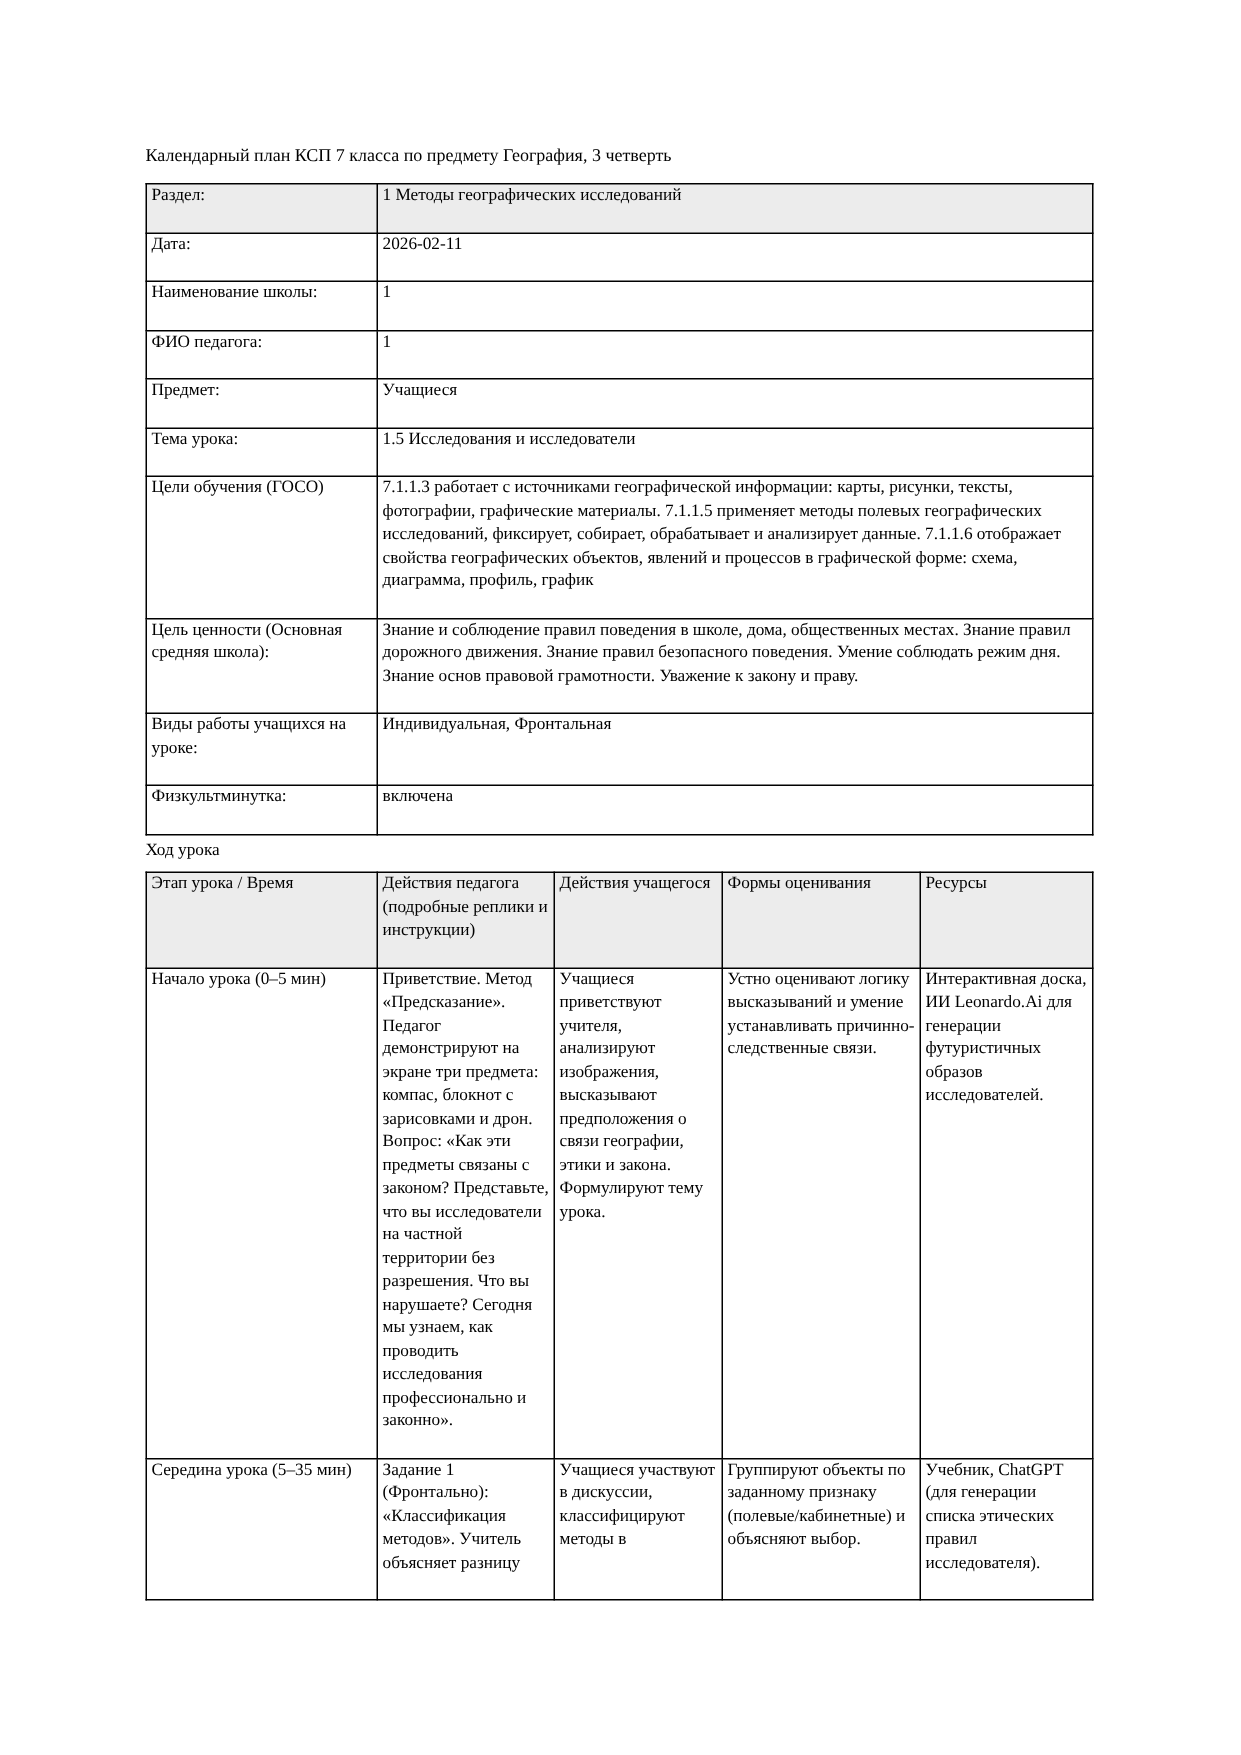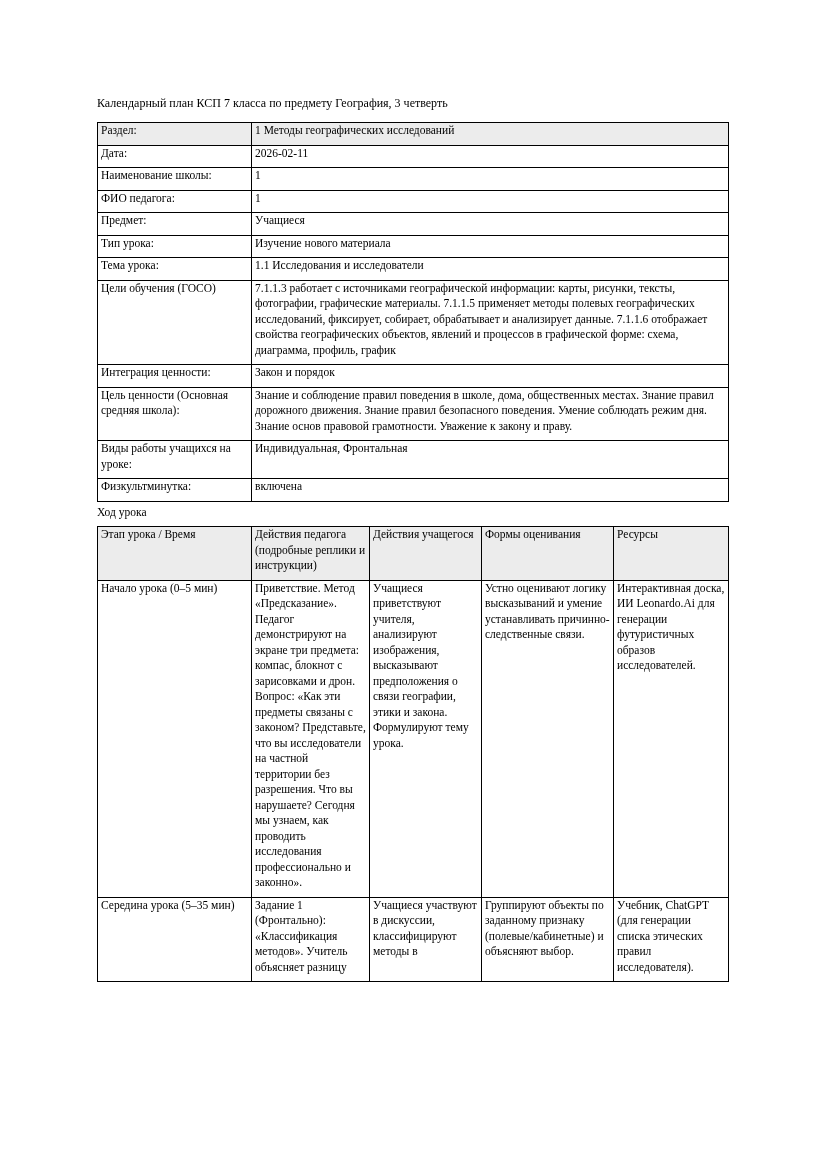--- a/index.html
+++ b/index.html
@@ -25,21 +25,21 @@
   table {
     border-collapse: collapse;
     width: 631px;
     table-layout: fixed;
     font-size: 11.5px;
     line-height: 15.5px;
   }
   td, th {
     border: 1px solid #000000;
     vertical-align: top;
-    padding: 0 2px 6px 3px;
+    padding: 0 2px 16px 3px;
     font-weight: normal;
     text-align: left;
     word-wrap: break-word;
   }
   .hl { background: #ececec; }
   .section-heading {
     font-size: 11.5px;
     line-height: 15.5px;
     margin: 3px 0 6px 0;
   }
@@ -81,34 +81,26 @@
       </tr>
       <tr>
         <td>ФИО педагога:</td>
         <td>1</td>
       </tr>
       <tr>
         <td>Предмет:</td>
         <td>Учащиеся</td>
       </tr>
       <tr>
-        <td>Тип урока:</td>
-        <td>Изучение нового материала</td>
-      </tr>
-      <tr>
         <td>Тема урока:</td>
-        <td>1.1 Исследования и исследователи</td>
+        <td>1.5 Исследования и исследователи</td>
       </tr>
       <tr>
         <td>Цели обучения (ГОСО)</td>
         <td>7.1.1.3 работает с источниками географической информации: карты, рисунки, тексты, фотографии, графические материалы. 7.1.1.5 применяет методы полевых географических исследований, фиксирует, собирает, обрабатывает и анализирует данные. 7.1.1.6 отображает свойства географических объектов, явлений и процессов в графической форме: схема, диаграмма, профиль, график</td>
-      </tr>
-      <tr>
-        <td>Интеграция ценности:</td>
-        <td>Закон и порядок</td>
       </tr>
       <tr>
         <td>Цель ценности (Основная средняя школа):</td>
         <td>Знание и соблюдение правил поведения в школе, дома, общественных местах. Знание правил дорожного движения. Знание правил безопасного поведения. Умение соблюдать режим дня. Знание основ правовой грамотности. Уважение к закону и праву.</td>
       </tr>
       <tr>
         <td>Виды работы учащихся на уроке:</td>
         <td>Индивидуальная, Фронтальная</td>
       </tr>
       <tr>

